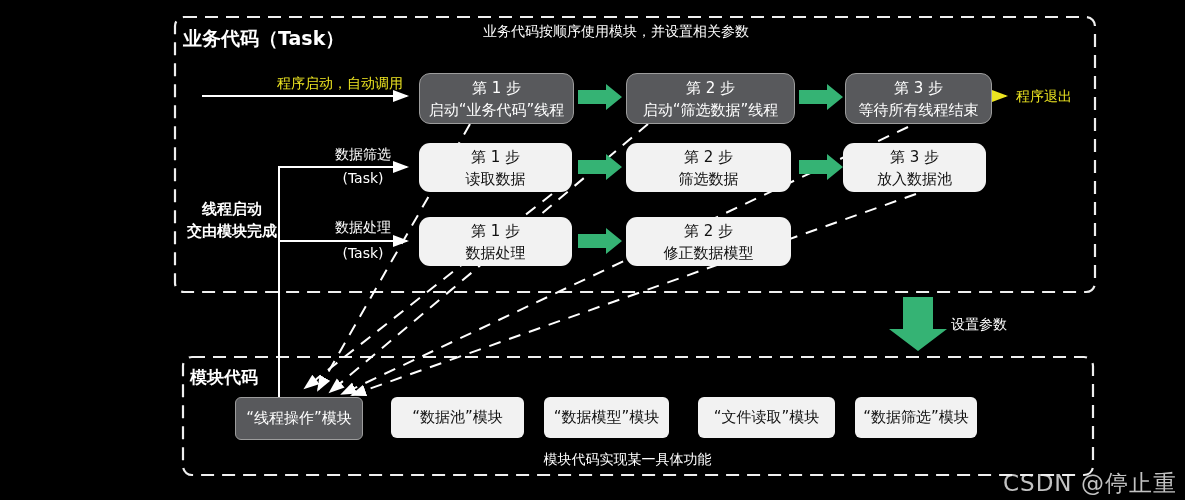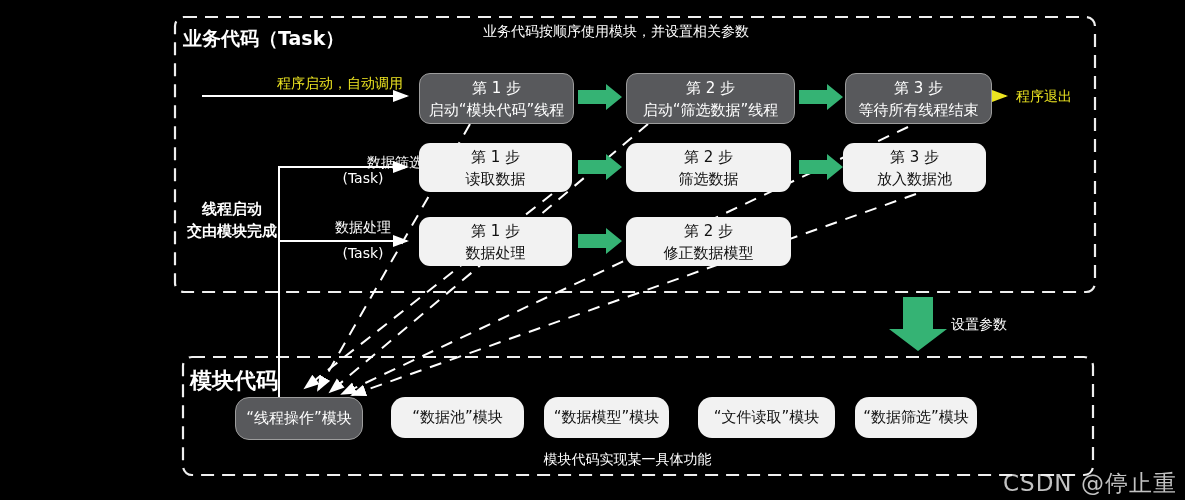--- a/index.html
+++ b/index.html
@@ -21,24 +21,24 @@
   .ylw{color:var(--yellow);}
   .sbox{
     position:absolute;z-index:2;display:flex;flex-direction:column;
     align-items:center;justify-content:center;line-height:22px;
     font-size:15px;border-radius:11px;
   }
   .dark{background:var(--dark-box);border:1.5px solid #9d9d9d;color:#fff;}
   .light{background:var(--light-box);color:#111;}
   .mbox{
     position:absolute;z-index:2;top:397px;height:41px;display:flex;
-    align-items:center;justify-content:center;font-size:15px;border-radius:14px;
+    align-items:center;justify-content:center;font-size:15px;border-radius:6px;
   }
   .t-big{font-size:19px;font-weight:700;}
-  .t-mid{font-size:22px;font-weight:700;}
+  .t-mid{font-size:17px;font-weight:700;}
   .t-sm{font-size:14px;}
 </style>
 </head>
 <body>
 
 <div class="canvas">
 
   <div class="wm" style="left:1003px;top:468px;">CSDN @停止重构</div>
 
   <svg class="overlay" width="1185" height="500" viewBox="0 0 1185 500">
@@ -82,30 +82,30 @@
   <div class="lbl t-sm ctr" style="left:500px;top:451px;width:255px;">模块代码实现某一具体功能</div>
 
   <div class="lbl t-sm ylw ctr" style="left:250px;top:75px;width:180px;">程序启动，自动调用</div>
   <div class="lbl t-sm ylw" style="left:1016px;top:88px;">程序退出</div>
 
   <div class="lbl ctr" style="left:172px;top:198px;width:120px;font-size:15px;font-weight:700;line-height:22px;">
     <div>线程启动</div>
     <div>交由模块完成</div>
   </div>
 
-  <div class="lbl t-sm ctr" style="left:303px;top:154px;width:120px;text-align:right;">数据筛选</div>
+  <div class="lbl t-sm ctr" style="left:303px;top:146px;width:120px;">数据筛选</div>
   <div class="lbl t-sm ctr" style="left:303px;top:170px;width:120px;">(Task)</div>
   <div class="lbl t-sm ctr" style="left:303px;top:219px;width:120px;">数据处理</div>
   <div class="lbl t-sm ctr" style="left:303px;top:245px;width:120px;">(Task)</div>
 
   <div class="lbl t-sm" style="left:951px;top:316px;">设置参数</div>
 
   <div class="sbox dark" style="left:419px;top:73px;width:153px;height:49px;">
     <span>第 1 步</span>
-    <span>启动“模块代码”线程</span>
+    <span>启动“业务代码”线程</span>
   </div>
   <div class="sbox dark" style="left:626px;top:73px;width:167px;height:49px;">
     <span>第 2 步</span>
     <span>启动“筛选数据”线程</span>
   </div>
   <div class="sbox dark" style="left:845px;top:73px;width:145px;height:49px;">
     <span>第 3 步</span>
     <span>等待所有线程结束</span>
   </div>
 

